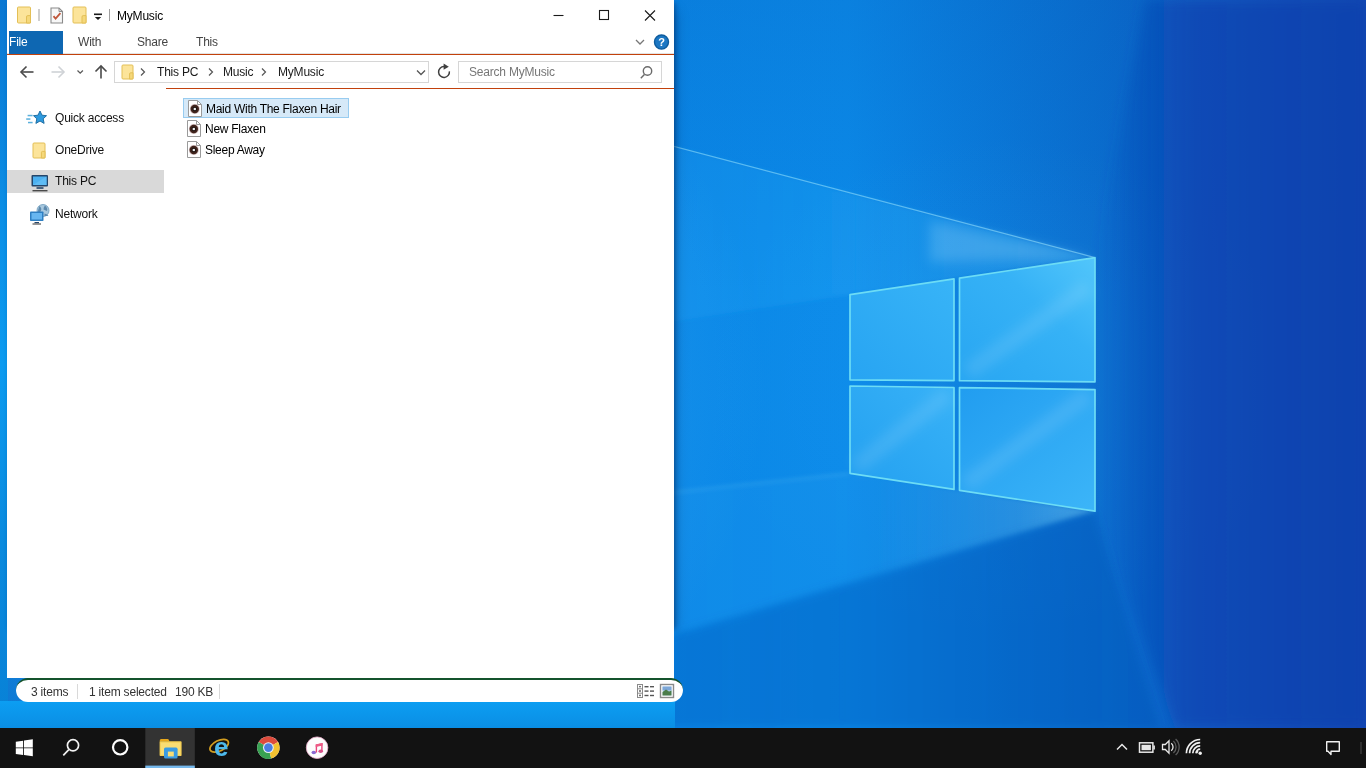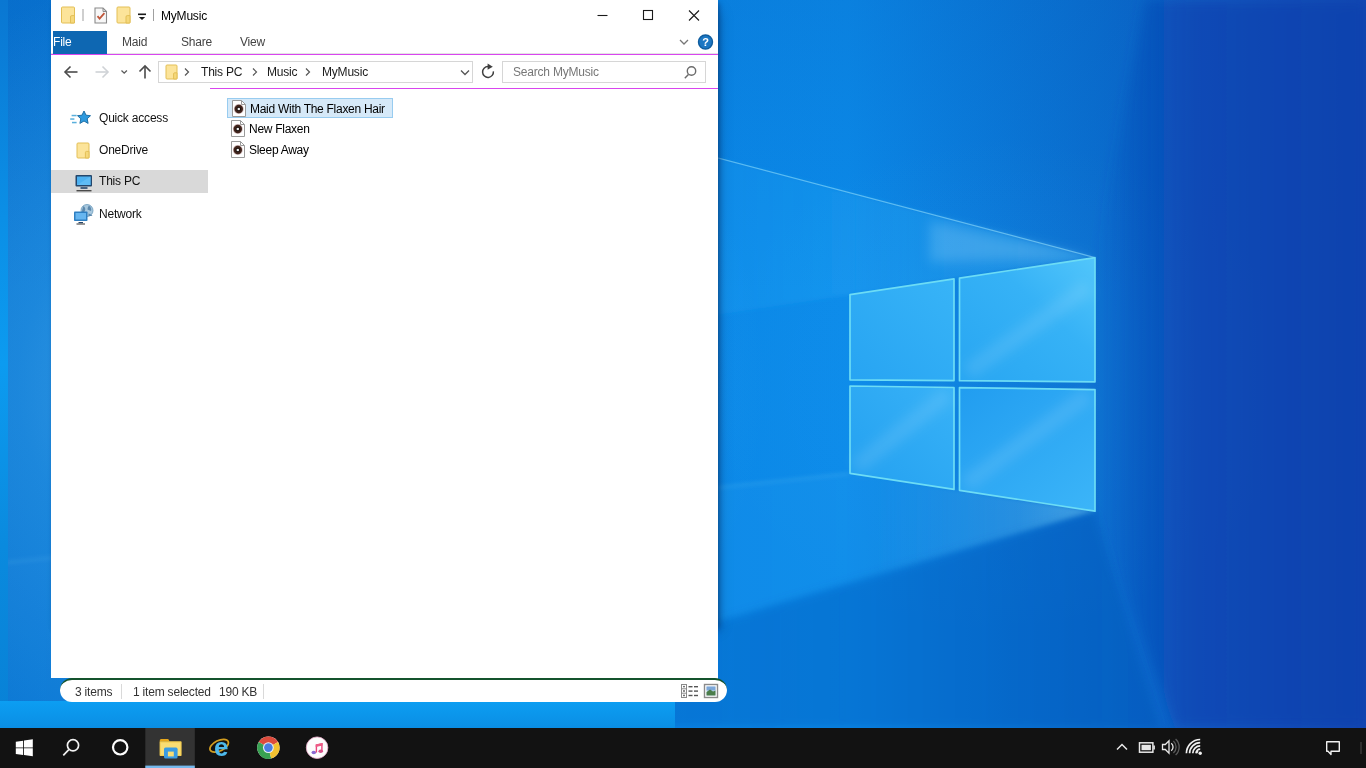--- a/index.html
+++ b/index.html
@@ -1,21 +1,21 @@
 <!DOCTYPE html>
 <html><head>
 <meta charset="utf-8">
 <style>
   html,body{margin:0;padding:0;width:1366px;height:768px;overflow:hidden;
     font-family:"Liberation Sans",sans-serif;letter-spacing:-0.2px;}
   #desk{position:absolute;left:0;top:0;width:1366px;height:768px;background:#0a7ad8;}
   #wall{position:absolute;left:0;top:0;}
   
-  #win{position:absolute;left:7px;top:0;width:667px;height:628px;background:#d946ef;
-    box-shadow:2px 2px 5px -1px rgba(0,25,70,.45), 6px 6px 12px -5px rgba(0,25,70,.35);margin-left:44px;}
+  #win{position:absolute;left:7px;top:0;width:667px;height:628px;background:#c2410c;
+    box-shadow:2px 2px 5px -1px rgba(0,25,70,.45), 6px 6px 12px -5px rgba(0,25,70,.35);}
   .tbar{position:absolute;left:0;top:0;width:667px;height:31px;background:#fff;}
   .ttl{position:absolute;left:110px;top:9px;font-size:12px;color:#000;}
   
   .tabs{position:absolute;left:0;top:31px;width:667px;height:23px;background:#fff;
     border-bottom:1px solid #e3e3e3;box-sizing:border-box;}
   .ftab{position:absolute;left:2px;top:0;width:54px;height:23px;background:#0e67b2;
     color:#fff;font-size:12px;line-height:23px;}
   .tab{position:absolute;top:0;height:23px;font-size:12px;color:#444;line-height:23px;}
   
   .tool{position:absolute;left:0;top:55px;width:667px;height:33px;background:#fff;}
@@ -181,23 +181,23 @@
     <div class="ttl">MyMusic</div>
     <svg width="140" height="31" style="position:absolute;left:527px;top:0">
       <line x1="19.5" y1="15.5" x2="29.5" y2="15.5" stroke="#1a1a1a" stroke-width="1.1"></line>
       <rect x="65.5" y="10.5" width="9" height="9" fill="none" stroke="#1a1a1a" stroke-width="1.1"></rect>
       <path d="M111,10.5 L121,20.5 M121,10.5 L111,20.5" stroke="#1a1a1a" stroke-width="1.1"></path>
     </svg>
   </div>
 
   <div class="tabs">
     <div class="ftab">File</div>
-    <div class="tab" style="left:71px;">Maid</div>
+    <div class="tab" style="left:71px;">With</div>
     <div class="tab" style="left:130px;">Share</div>
-    <div class="tab" style="left:189px;">View</div>
+    <div class="tab" style="left:189px;">This</div>
     <svg width="50" height="23" style="position:absolute;left:620px;top:0">
       <path d="M9,9 L13,13 L17,9" fill="none" stroke="#777" stroke-width="1.3"></path>
       <circle cx="34.5" cy="11" r="7" fill="#1c77c3" stroke="#0e5c9e" stroke-width="1.4"></circle>
       <text x="34.5" y="15.2" font-size="11" font-weight="bold" fill="#fff" text-anchor="middle" font-family="Liberation Sans,sans-serif">?</text>
     </svg>
   </div>
 
   <div class="tool">
     <svg width="107" height="33" style="position:absolute;left:0;top:0">
 

